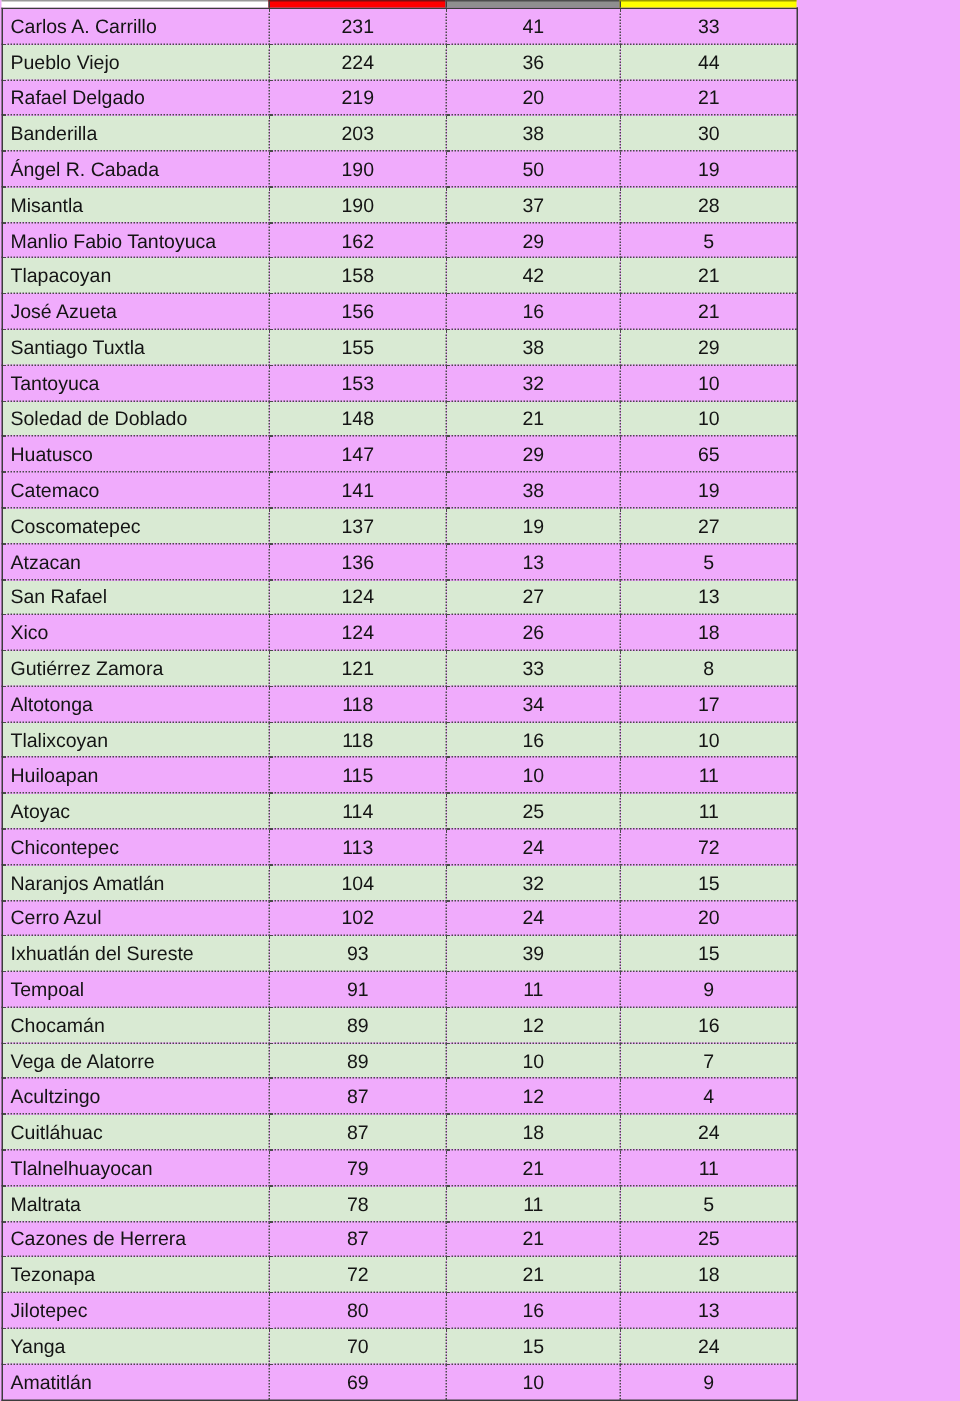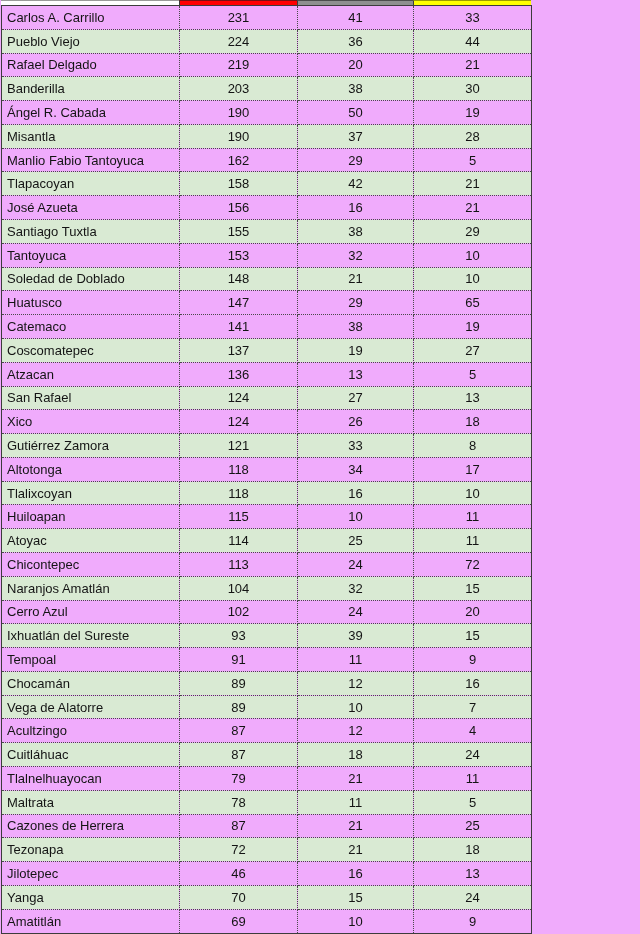--- a/index.html
+++ b/index.html
@@ -264,21 +264,21 @@
           <td class="num">25</td>
         </tr>
         <tr class="alt">
           <td class="name">Tezonapa</td>
           <td class="num">72</td>
           <td class="num">21</td>
           <td class="num">18</td>
         </tr>
         <tr>
           <td class="name">Jilotepec</td>
-          <td class="num">46</td>
+          <td class="num">80</td>
           <td class="num">16</td>
           <td class="num">13</td>
         </tr>
         <tr class="alt">
           <td class="name">Yanga</td>
           <td class="num">70</td>
           <td class="num">15</td>
           <td class="num">24</td>
         </tr>
         <tr>

